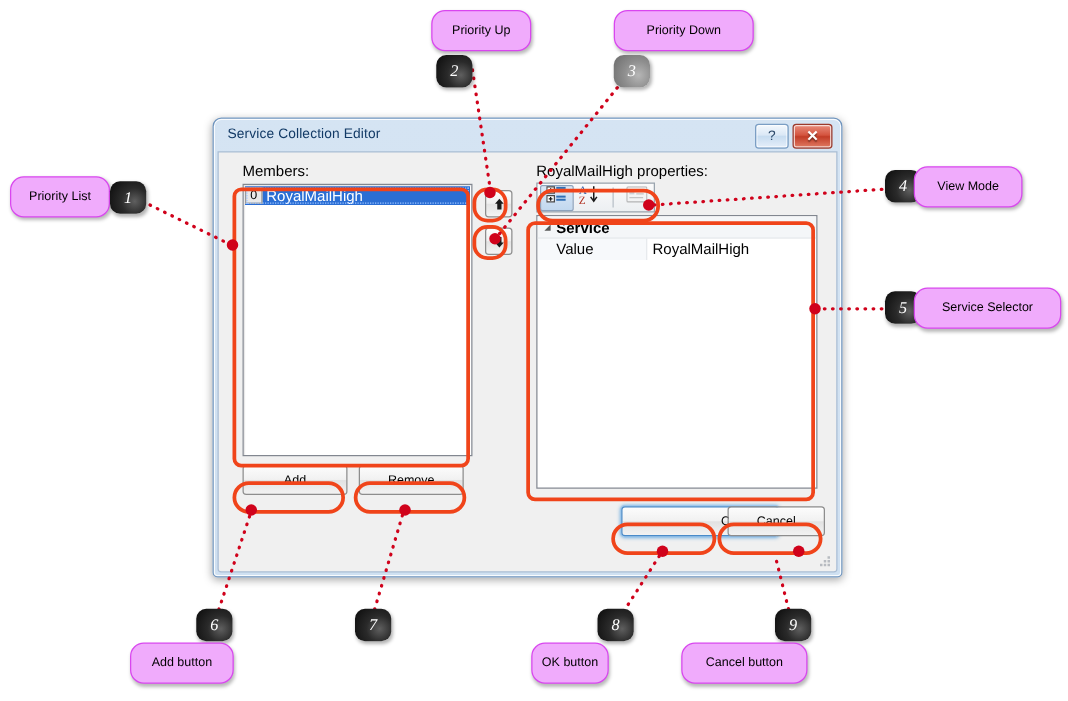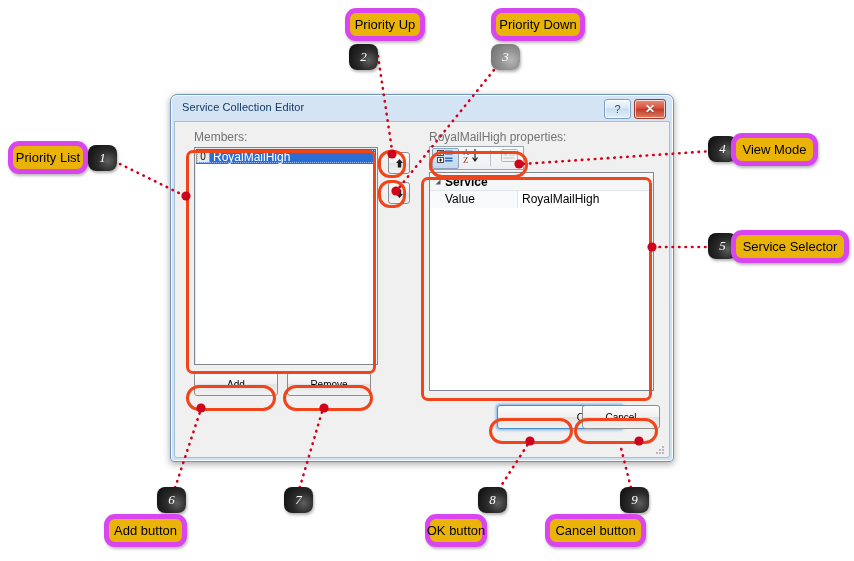--- a/index.html
+++ b/index.html
@@ -48,21 +48,21 @@
     text-shadow:0 1px 1px rgba(0,0,0,.4);
   }
 
   .client{
     position:absolute;left:3px;top:26px;right:3px;bottom:3px;
     background:#f0f0f0;
     border:1px solid #a9bdd4;
     border-radius:0 0 3px 3px;
   }
 
-  .lbl{position:absolute;font-size:12px;color:#737373;white-space:nowrap;}
+  .lbl{position:absolute;font-size:12px;color:#000000;white-space:nowrap;}
 
   
   .listbox{
     position:absolute;left:19px;top:25px;width:182px;height:216px;
     background:#ffffff;border:1px solid #828790;
     box-shadow:inset 1px 1px 1px rgba(0,0,0,.10);
     overflow:hidden;
   }
   .li{
     height:15px;display:flex;align-items:center;
@@ -147,24 +147,24 @@
   }
 
   .grip{
     position:absolute;right:3px;bottom:2px;width:13px;height:13px;
     opacity:.65;
   }
 
   
   .callout{
     position:absolute;
-    background:#eab308;
-    border:5px solid #d946ef;
+    background:#f0abfc;
+    border:1px solid #d946ef;
     border-radius:11px;
-    font-size:13px;color:#000;
+    font-size:10px;color:#000;
     display:flex;align-items:center;justify-content:center;
     box-shadow:1px 2px 3px rgba(0,0,0,.28);
     white-space:nowrap;padding:0 11px;height:33px;
     box-sizing:border-box;
   }
   .badge{
     position:absolute;width:29px;height:26px;border-radius:8px;
     color:#ffffff;font-size:13px;font-style:italic;
     display:flex;align-items:center;justify-content:center;
     box-shadow:1px 2px 3px rgba(0,0,0,.30);
@@ -334,21 +334,21 @@
       <circle cx="639" cy="441" r="4.6"></circle>
     </g>
   </svg>
 
   <div class="callout" style="left:8px;top:141px;width:80px;">Priority List</div>
   <div class="badge dark" style="left:88px;top:145px;">1</div>
 
   <div class="callout" style="left:345px;top:8px;width:80px;">Priority Up</div>
   <div class="badge dark" style="left:349px;top:44px;">2</div>
 
-  <div class="callout" style="left:491px;top:8px;width:94px;">Priority Down</div>
+  <div class="callout" style="left:491px;top:8px;width:112px;">Priority Down</div>
   <div class="badge light" style="left:491px;top:44px;">3</div>
 
   <div class="badge dark" style="left:708px;top:136px;">4</div>
   <div class="callout" style="left:731px;top:133px;width:87px;">View Mode</div>
 
   <div class="badge dark" style="left:708px;top:233px;">5</div>
   <div class="callout" style="left:731px;top:230px;width:118px;">Service Selector</div>
 
   <div class="badge dark" style="left:157px;top:487px;">6</div>
   <div class="callout" style="left:104px;top:514px;width:83px;">Add button</div>

